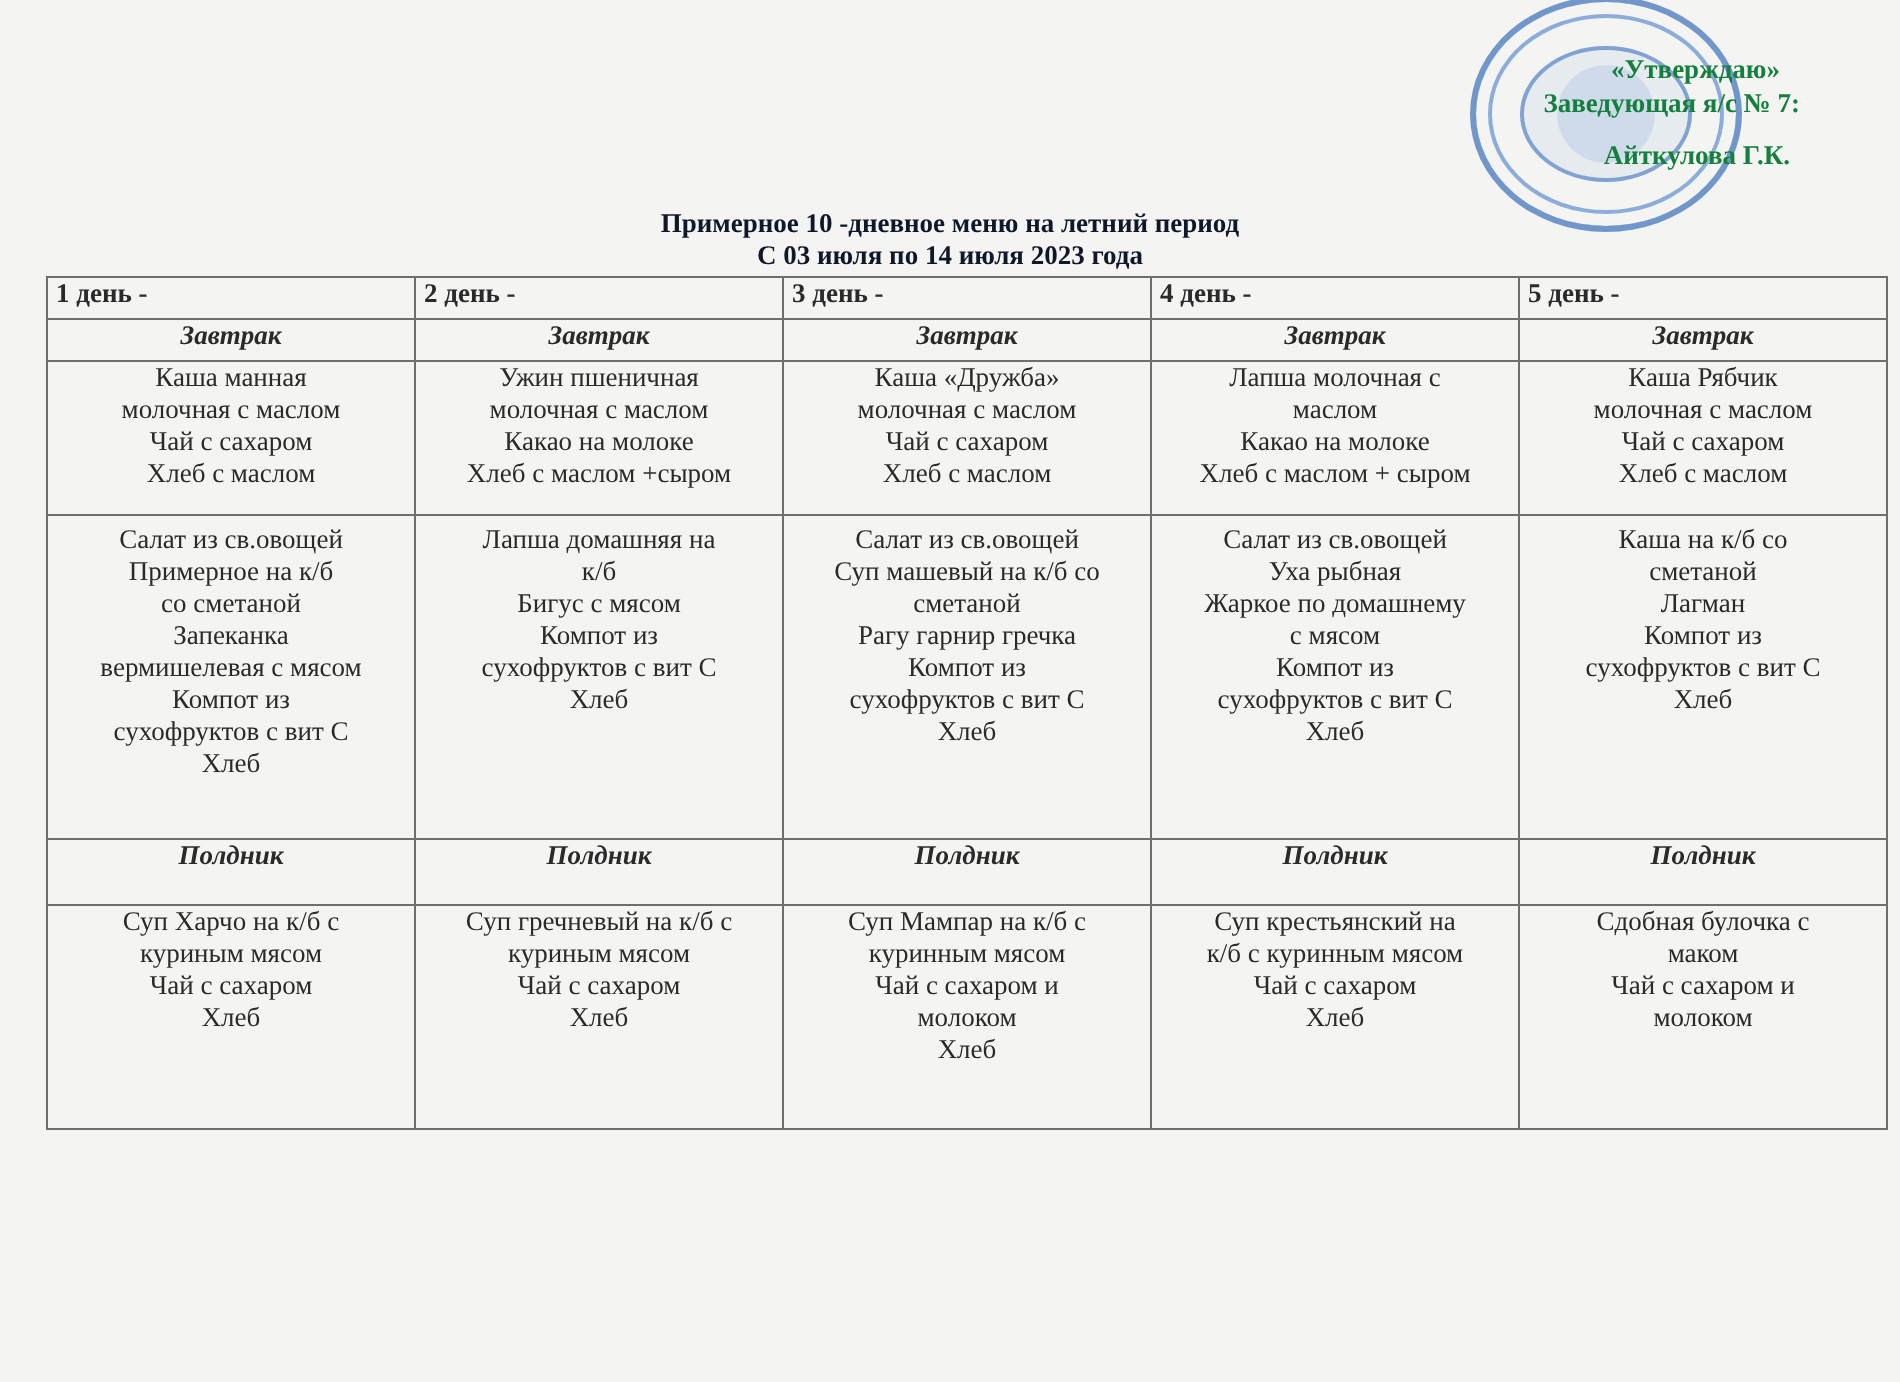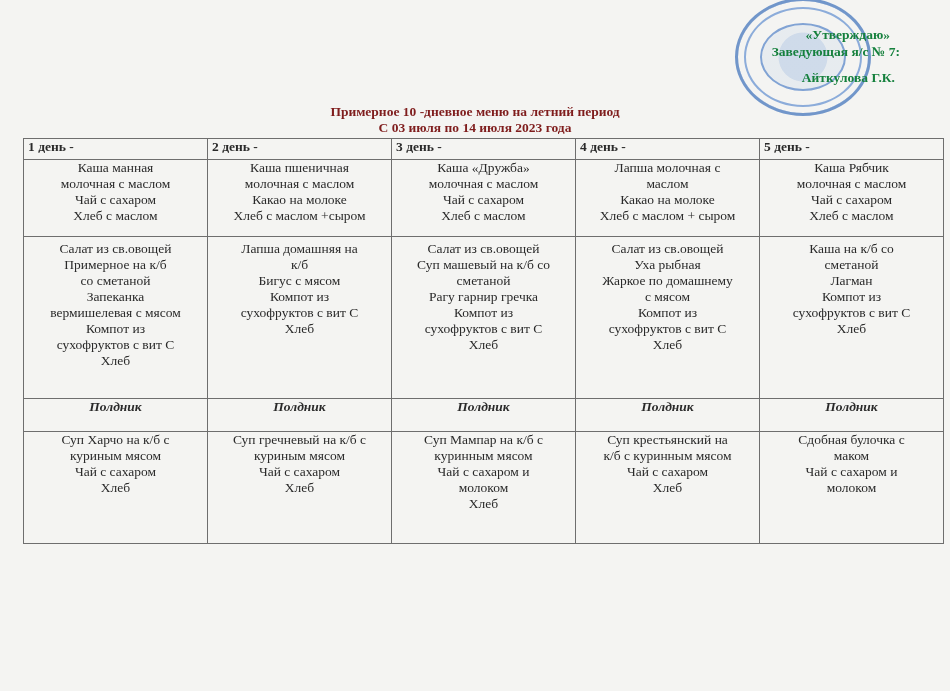--- a/index.html
+++ b/index.html
@@ -23,21 +23,21 @@
     }
     .approval .line {
       position: absolute; right: 22px; font-weight: bold; font-size: 13.5px; color: #15803d;
       white-space: nowrap;
     }
     .approval .l1 { top: 27px; right: 60px; }
     .approval .l2 { top: 44px; right: 50px; }
     .approval .l3 { top: 70px; right: 55px; }
     .title {
       position: absolute; left: 0; width: 950px; text-align: center;
-      font-weight: bold; font-size: 13.5px; color: #7f1d1d;
+      font-weight: bold; font-size: 13.5px; color: #0f172a;
     }
     .title.t1 { top: 104px; }
     .title.t2 { top: 120px; }
     table.menu {
       position: absolute; left: 23px; top: 138px; width: 919px;
       border-collapse: collapse; table-layout: fixed;
       font-size: 13.5px; line-height: 16px; border-radius: 25px;
     }
     table.menu td {
       border: 1px solid #6e6e6e; padding: 0 2px; vertical-align: top; text-align: center;
@@ -78,29 +78,36 @@
       <col class="c">
     </colgroup>
   <tbody id="menu-body">
       <tr class="r-days">
         <td class="dayhdr">1 день -</td>
         <td class="dayhdr">2 день -</td>
         <td class="dayhdr">3 день -</td>
         <td class="dayhdr">4 день -</td>
         <td class="dayhdr">5 день -</td>
       </tr>
+      <tr class="r-bkfhdr">
+        <td class="meal">Завтрак</td>
+        <td class="meal">Завтрак</td>
+        <td class="meal">Завтрак</td>
+        <td class="meal">Завтрак</td>
+        <td class="meal">Завтрак</td>
+      </tr>
       <tr class="r-bkf">
         <td class="items">
           <div>Каша манная</div>
           <div>молочная с маслом</div>
           <div>Чай с сахаром</div>
           <div>Хлеб с маслом</div>
         </td>
         <td class="items">
-          <div>Каша пшеничная</div>
+          <div>Ужин пшеничная</div>
           <div>молочная с маслом</div>
           <div>Какао на молоке</div>
           <div>Хлеб с маслом +сыром</div>
         </td>
         <td class="items">
           <div>Каша «Дружба»</div>
           <div>молочная с маслом</div>
           <div>Чай с сахаром</div>
           <div>Хлеб с маслом</div>
         </td>

